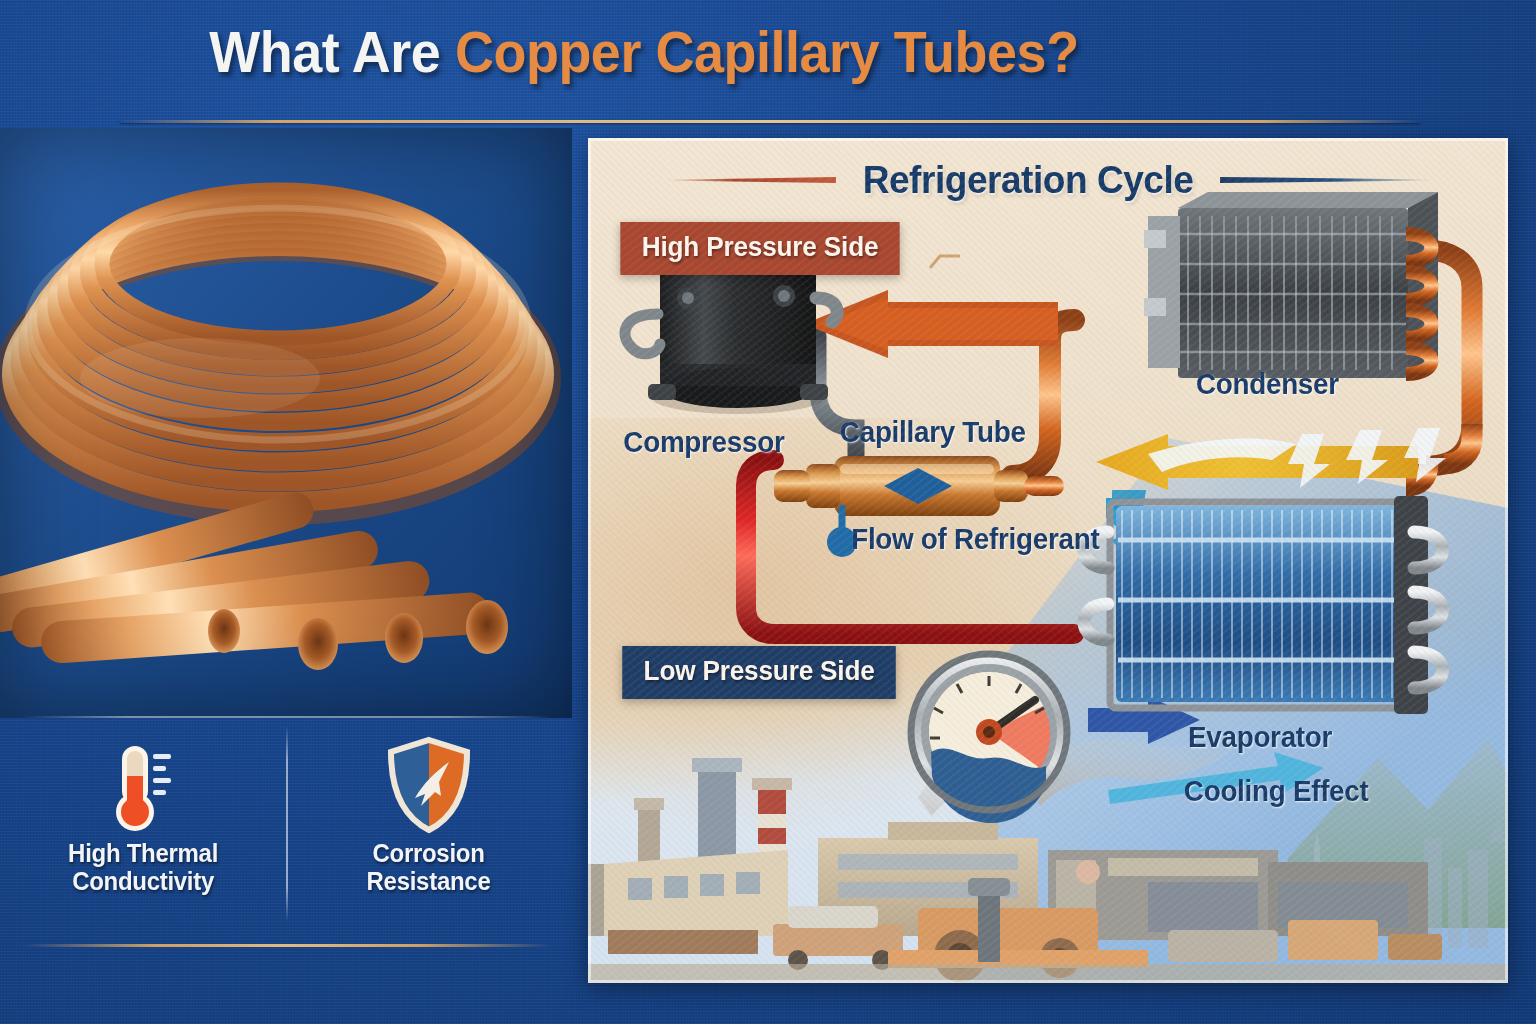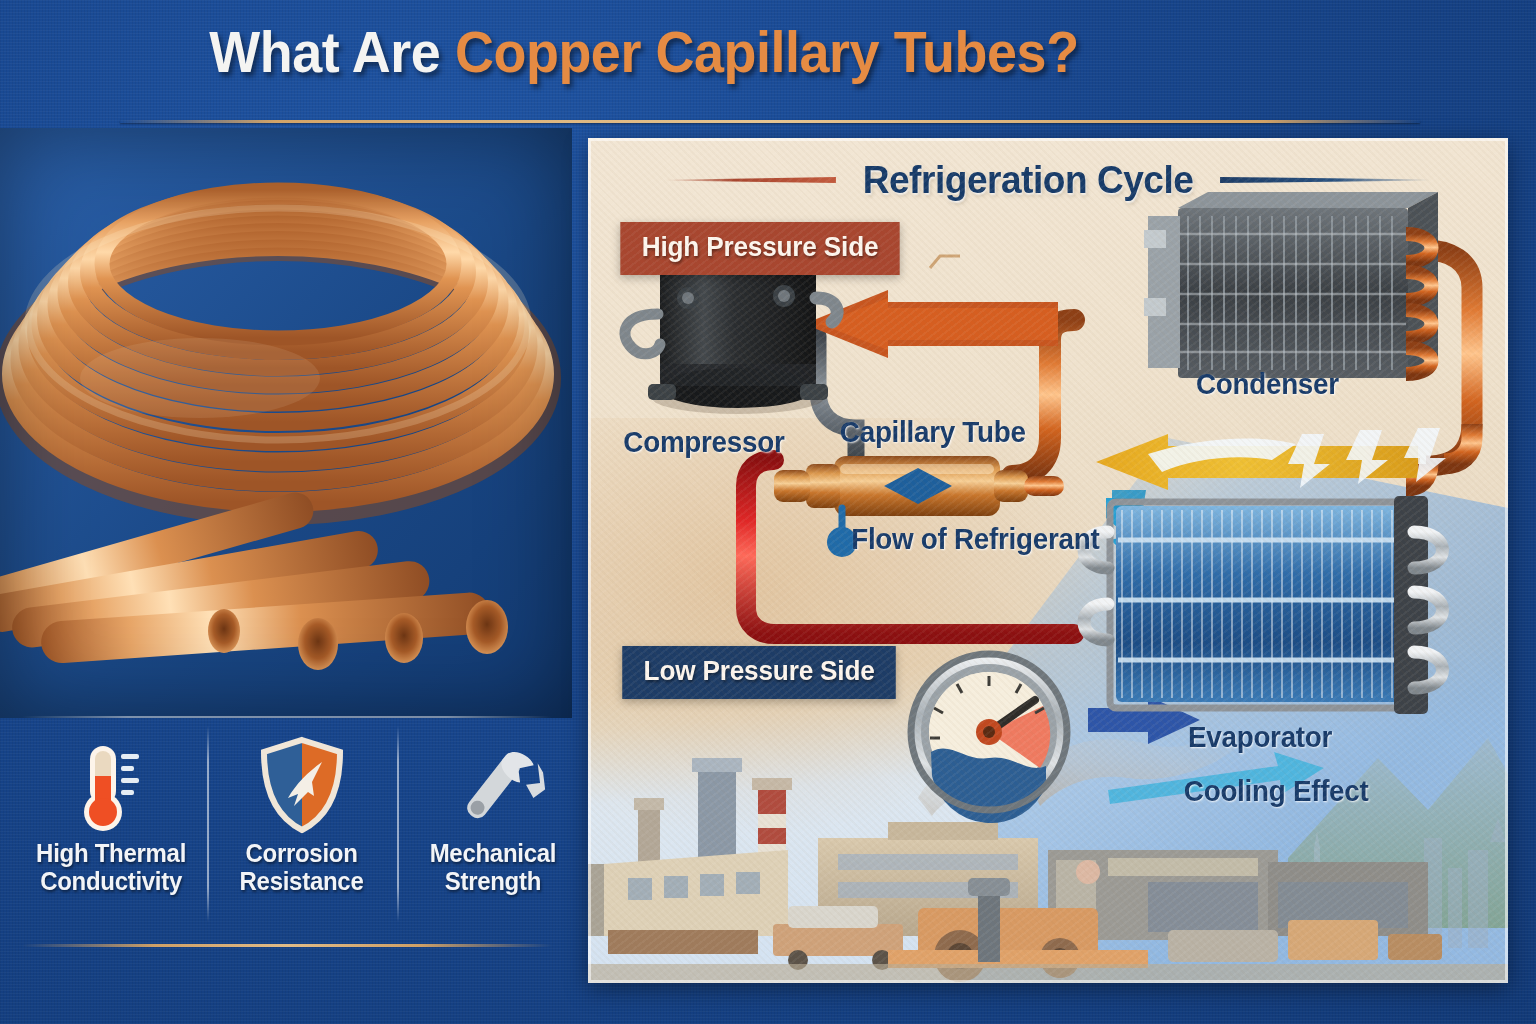--- a/index.html
+++ b/index.html
@@ -45,21 +45,21 @@
   
   .photo {
     position: absolute; left: 0; top: 128px; width: 572px; height: 590px;
     overflow: hidden;
     background: linear-gradient(160deg, #2a5ea8 0%, #1d4d92 35%, #16407c 70%, #133a72 100%);
   }
   .photo .vign { position:absolute; inset:0; box-shadow: inset 0 0 90px rgba(0,0,0,.45); }
 
   
   .features {
-    position: absolute; left: 16px; top: 718px; width: 572px; height: 230px;
+    position: absolute; left: 0; top: 718px; width: 572px; height: 230px;
     display: flex; align-items: center;
   }
   .feat {
     flex: 1; position: relative; height: 100%;
     display: flex; flex-direction: column; align-items: center;
     padding-top: 14px;
   }
   .feat + .feat::before {
     content:""; position: absolute; left: 0; top: 8px; width: 2px; height: 196px;
     background: linear-gradient(180deg, rgba(255,255,255,0) 0%, rgba(255,255,255,.55) 18%, rgba(255,255,255,.55) 82%, rgba(255,255,255,0) 100%);
@@ -280,37 +280,20 @@
         <path d="M46 4 L84 16 C84 52 74 80 46 94 C18 80 8 52 8 16 Z" fill="none" stroke="#f0e6d8" stroke-width="6"></path>
         <path d="M66 26 C52 36 40 48 32 62 L42 58 L38 70 L52 56 L58 60 L56 46 Z" fill="#f4efe6"></path>
       </svg>
     </div>
     <div class="flabel">
       <div>Corrosion</div>
       <div>Resistance</div>
     </div>
   </div>
 
-  <div class="feat">
-    <div class="ficon">
-      <svg width="105" height="100" viewBox="0 0 105 100">
-        <g transform="rotate(38 52 50)">
-          <path d="M70 6 a26 26 0 1 0 14 44 L84 86 a9 9 0 0 1 -18 0 L66 50 A26 26 0 0 0 70 6 Z" fill="none"></path>
-          <path d="M74 4 L88 18 L78 28 L92 34 L96 20 L84 8 Z" fill="#d9dcdf"></path>
-          <rect x="44" y="14" width="20" height="72" rx="9" fill="#d3d7da" transform="rotate(0 54 50)"></rect>
-          <path d="M44 18 C44 6 64 2 72 8 L62 20 L72 30 C64 36 44 32 44 22 Z" fill="#e2e5e8"></path>
-          <circle cx="54" cy="76" r="7" fill="#9aa0a6"></circle>
-        </g>
-      </svg>
-    </div>
-    <div class="flabel">
-      <div>Mechanical</div>
-      <div>Strength</div>
-    </div>
-  </div>
 
 </div>
 <div class="strip-bot-rule"></div>
 
 <div class="panel">
 
   <div class="warm-wash"></div>
   <div class="cool-wash"></div>
 
   <svg width="920" height="845" viewBox="0 0 920 845" style="position:absolute;left:0;top:0">

